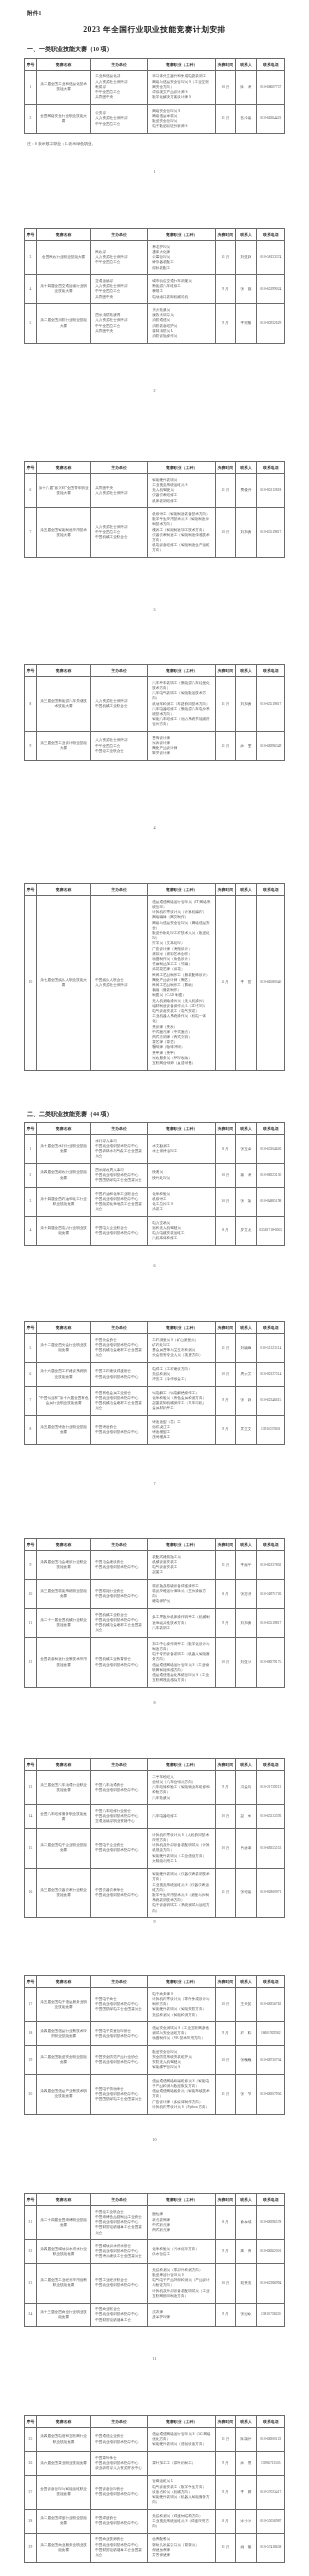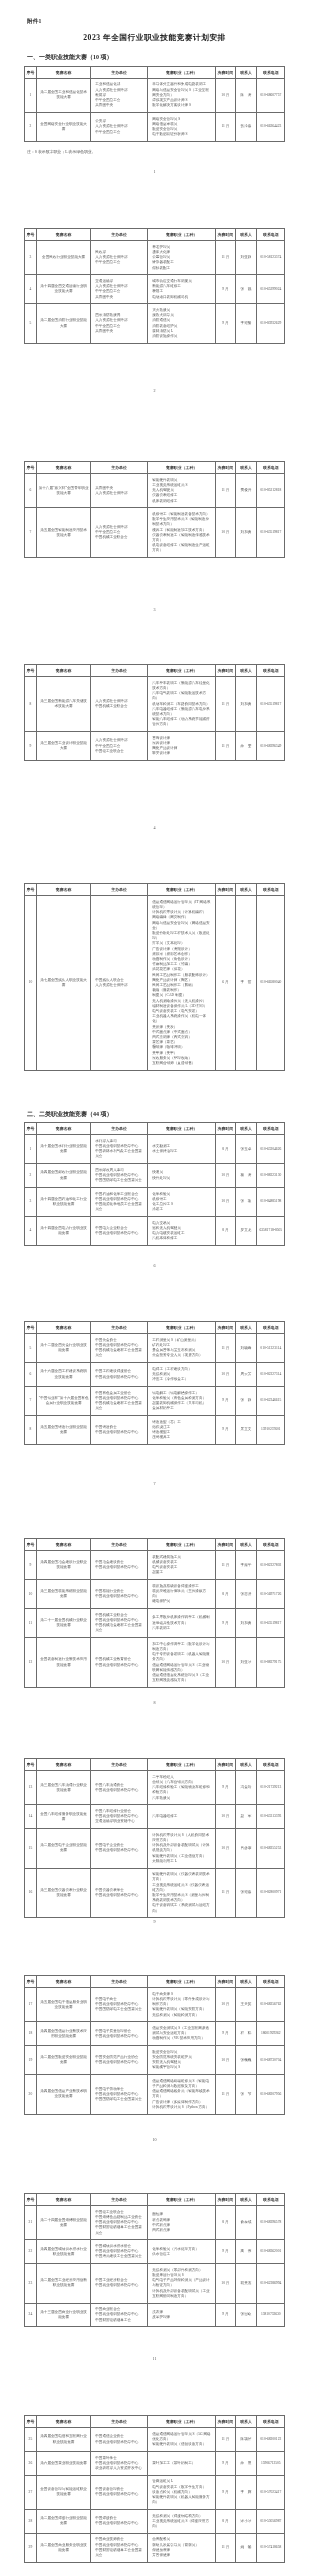--- a/index.html
+++ b/index.html
@@ -4,21 +4,21 @@
 <style>
   * { box-sizing: border-box; }
   html, body { margin: 0; padding: 0; }
   body {
     width: 309px;
     background: #ffffff;
     font-family: "Liberation Serif", "DejaVu Serif", serif;
     color: #4e4e4e;
   }
   .page { position: relative; width: 309px; height: 216px; overflow: hidden; background: #fff; }
-  .page1-pad { padding-top: 18px; }
+  .page1-pad { padding-top: 10px; }
   .attachment { margin-left: 27px; font-size: 5.7px; color: #2e2e2e; font-weight: bold; }
   .doc-title { margin-top: 7.2px; text-align: center; font-size: 7.7px; font-weight: bold; color: #222; letter-spacing: 0.5px; }
   .section-heading { margin-top: 10.3px; margin-left: 27px; font-size: 6px; font-weight: bold; color: #262626; }
   .content { width: 309px; }
   .ctable { width: 260px; margin: 0 auto; border-collapse: collapse; table-layout: fixed; }
   .ctable th, .ctable td { border: 0.5px solid #6b6b6b; vertical-align: middle; overflow: hidden; }
   .ctable th { font-size: 3.9px; font-weight: bold; color: #3a3a3a; padding: 3.1px 1px; text-align: center; }
   .ctable td { font-size: 3.6px; line-height: 5.2px; color: #525252; padding: 3.6px 1.5px; }
   td.c { text-align: center; }
   td.l { text-align: left; padding-left: 4.1px; padding-right: 2.6px; }

